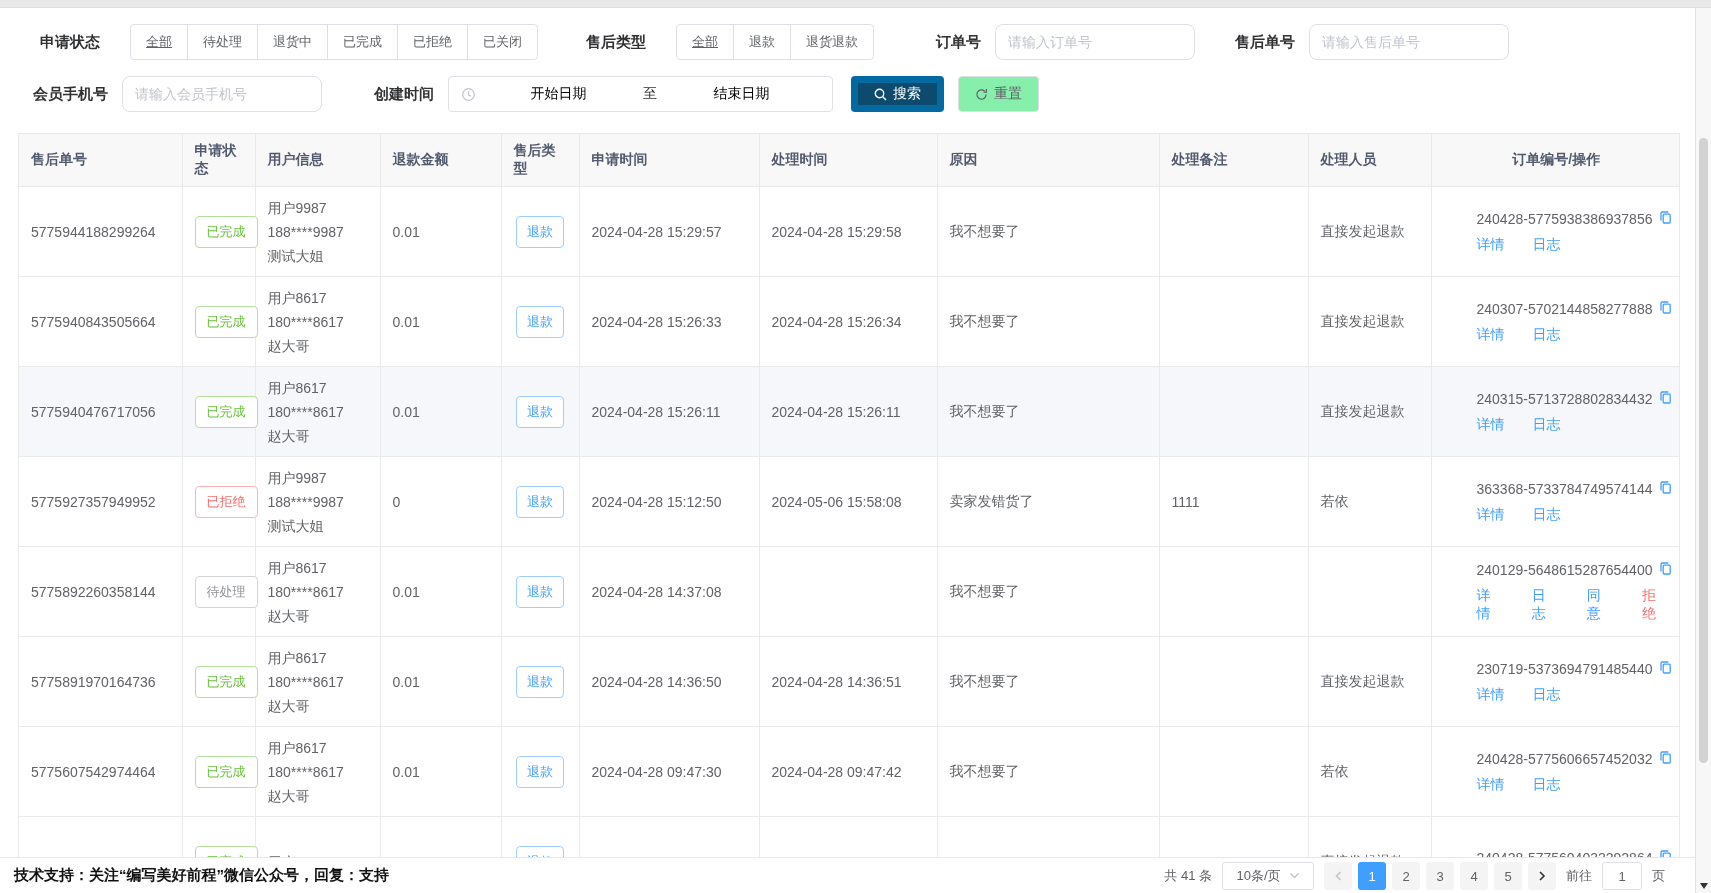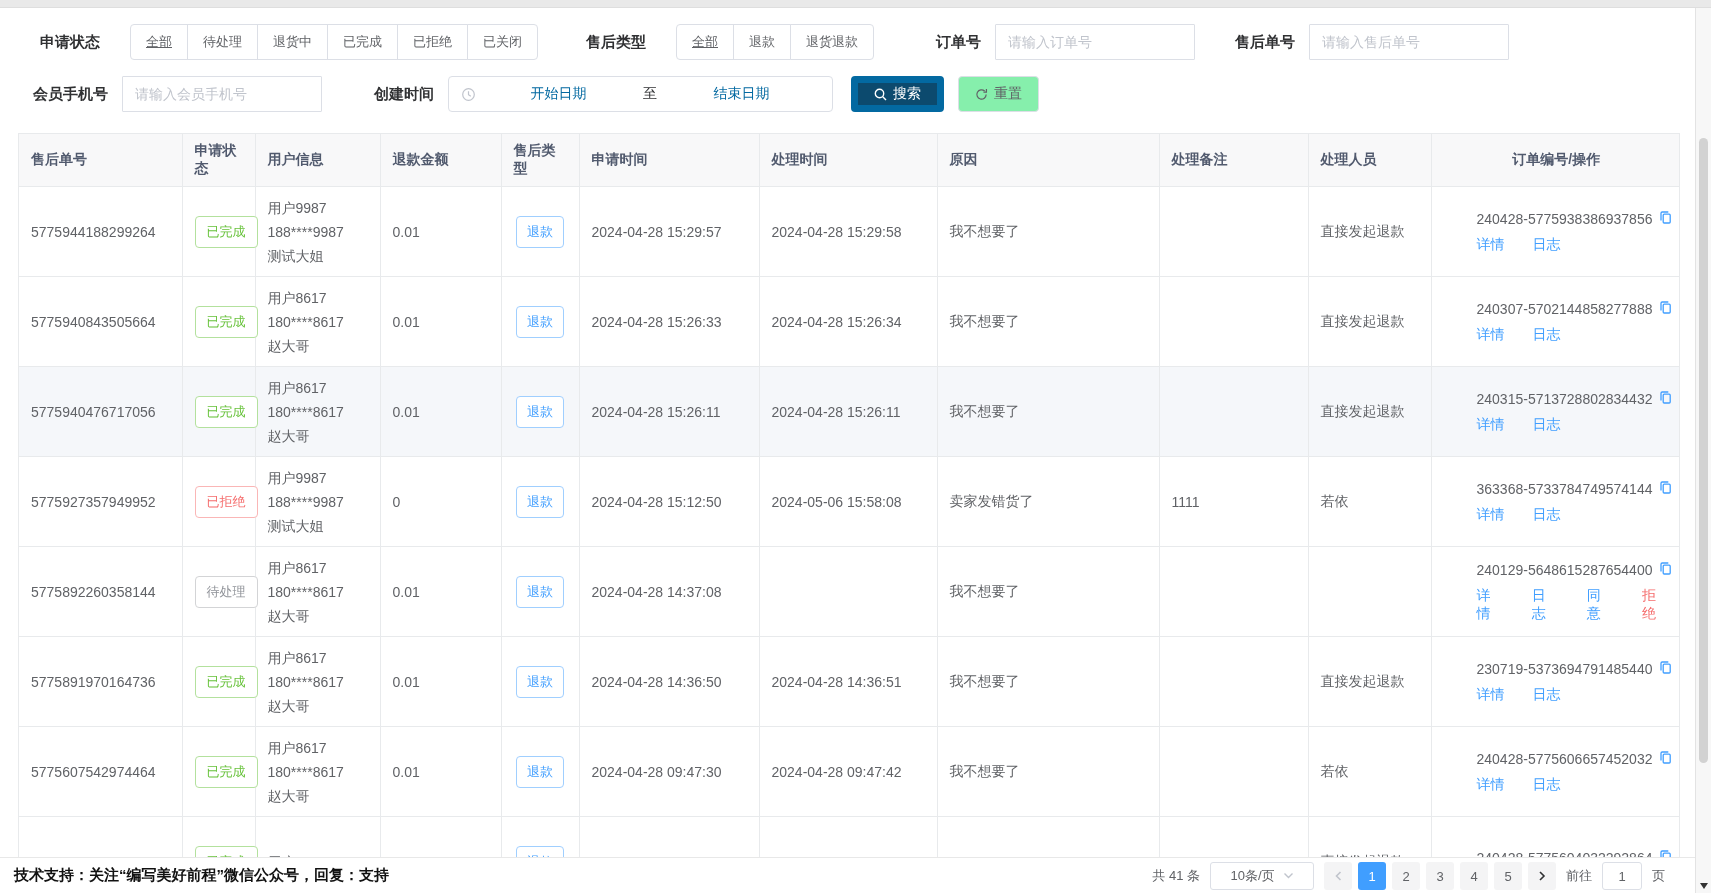--- a/index.html
+++ b/index.html
@@ -17,27 +17,27 @@
   .filter-row.r2 { margin-top:16px; }
   .f-label { font-size:15px; font-weight:700; color:#303133; margin-right:14px; white-space:nowrap; }
   .btn-group { display:flex; }
   .group-btn { height:36px; padding:0 15px; background:#fff; border:1px solid #dcdfe6;
     margin-left:-1px; font-size:13px; color:#606266; cursor:pointer; white-space:nowrap;
     display:flex; align-items:center; }
   .btn-group .group-btn:first-child { border-radius:4px 0 0 4px; margin-left:16px;text-decoration:underline; }
   .btn-group .group-btn:last-child { border-radius:0 4px 4px 0; }
   .gap-a { margin-left:48px; } .gap-b { margin-left:62px; } .gap-c { margin-left:40px; }
   .gap-d { margin-left:52px; } .gap-e { margin-left:18px; } .gap-f { margin-left:14px; }
-  .text-input { width:200px; height:36px; border:1px solid #dcdfe6; border-radius:1px;
+  .text-input { width:200px; height:36px; border:1px solid #dcdfe6; border-radius:8px;
     padding:0 12px; font-size:14px; color:#a21caf; outline:none;
     font-family:"Liberation Sans","DejaVu Sans",sans-serif; }
   .text-input::placeholder { color:#c0c4cc; }
   .date-range { width:385px; height:36px; border:1px solid #dcdfe6; border-radius:4px;
     display:flex; align-items:center; padding:0 12px; }
-  .date-ph { flex:1; text-align:center; font-size:14px; color:#0369a1; }
+  .date-ph { flex:1; text-align:center; font-size:14px; color:#000000; }
   .date-sep { font-size:14px; color:#303133; padding:0 6px; }
   .btn { height:36px; border-radius:4px; font-size:14px; padding:0 16px; cursor:pointer;
     display:flex; align-items:center; gap:6px; }
   .btn-primary { background:#0c4a6e; border:7px solid #0369a1; color:#fff; }
   .btn-plain { background:#86efac; border:1px solid #dcdfe6; color:#606266; }
 
   
   .table-wrap { position:absolute; left:18px; top:133px; width:1662px; height:725px;
     overflow:hidden; border:1px solid #e8eaec; }
   table { border-collapse:collapse; table-layout:fixed; width:1660px; }
@@ -63,21 +63,21 @@
   .action-link { font-size:14px; color:#409EFF; cursor:pointer; text-decoration:none; }
   .action-link.danger { color:#F56C6C; }
   .copy-icon { flex:0 0 auto; cursor:pointer; }
 
   
   .footer { position:absolute; left:0; bottom:0; width:1695px; height:36px; background:#fff;
     border-top:1px solid #e8e8e8; display:flex; align-items:center; z-index:30; }
   .support-text { padding-left:14px; font-size:15px; font-weight:700; color:#111; }
   .pagination { position:absolute; right:30px; top:0; height:36px; display:flex;
     align-items:center; gap:10px; font-size:13px; color:#606266; }
-  .page-size { width:104px; height:28px; border:1px solid #dcdfe6; border-radius:3px;
+  .page-size { width:92px; height:28px; border:1px solid #dcdfe6; border-radius:3px;
     display:flex; align-items:center; justify-content:center; gap:8px; color:#606266;
     cursor:pointer; background:#fff; }
   .pager { display:flex; gap:6px; align-items:center; }
   .pg-btn { min-width:28px; height:28px; border:none; border-radius:3px; background:#f4f4f5;
     color:#606266; font-size:13px; cursor:pointer; display:flex; align-items:center;
     justify-content:center; }
   .pg-btn.active { background:#409EFF; color:#fff; }
   .pg-arrow { color:#303133; }
   .pg-arrow.disabled { color:#c0c4cc; cursor:not-allowed; }
   .goto-input { width:40px; height:28px; border:1px solid #dcdfe6; border-radius:3px;

